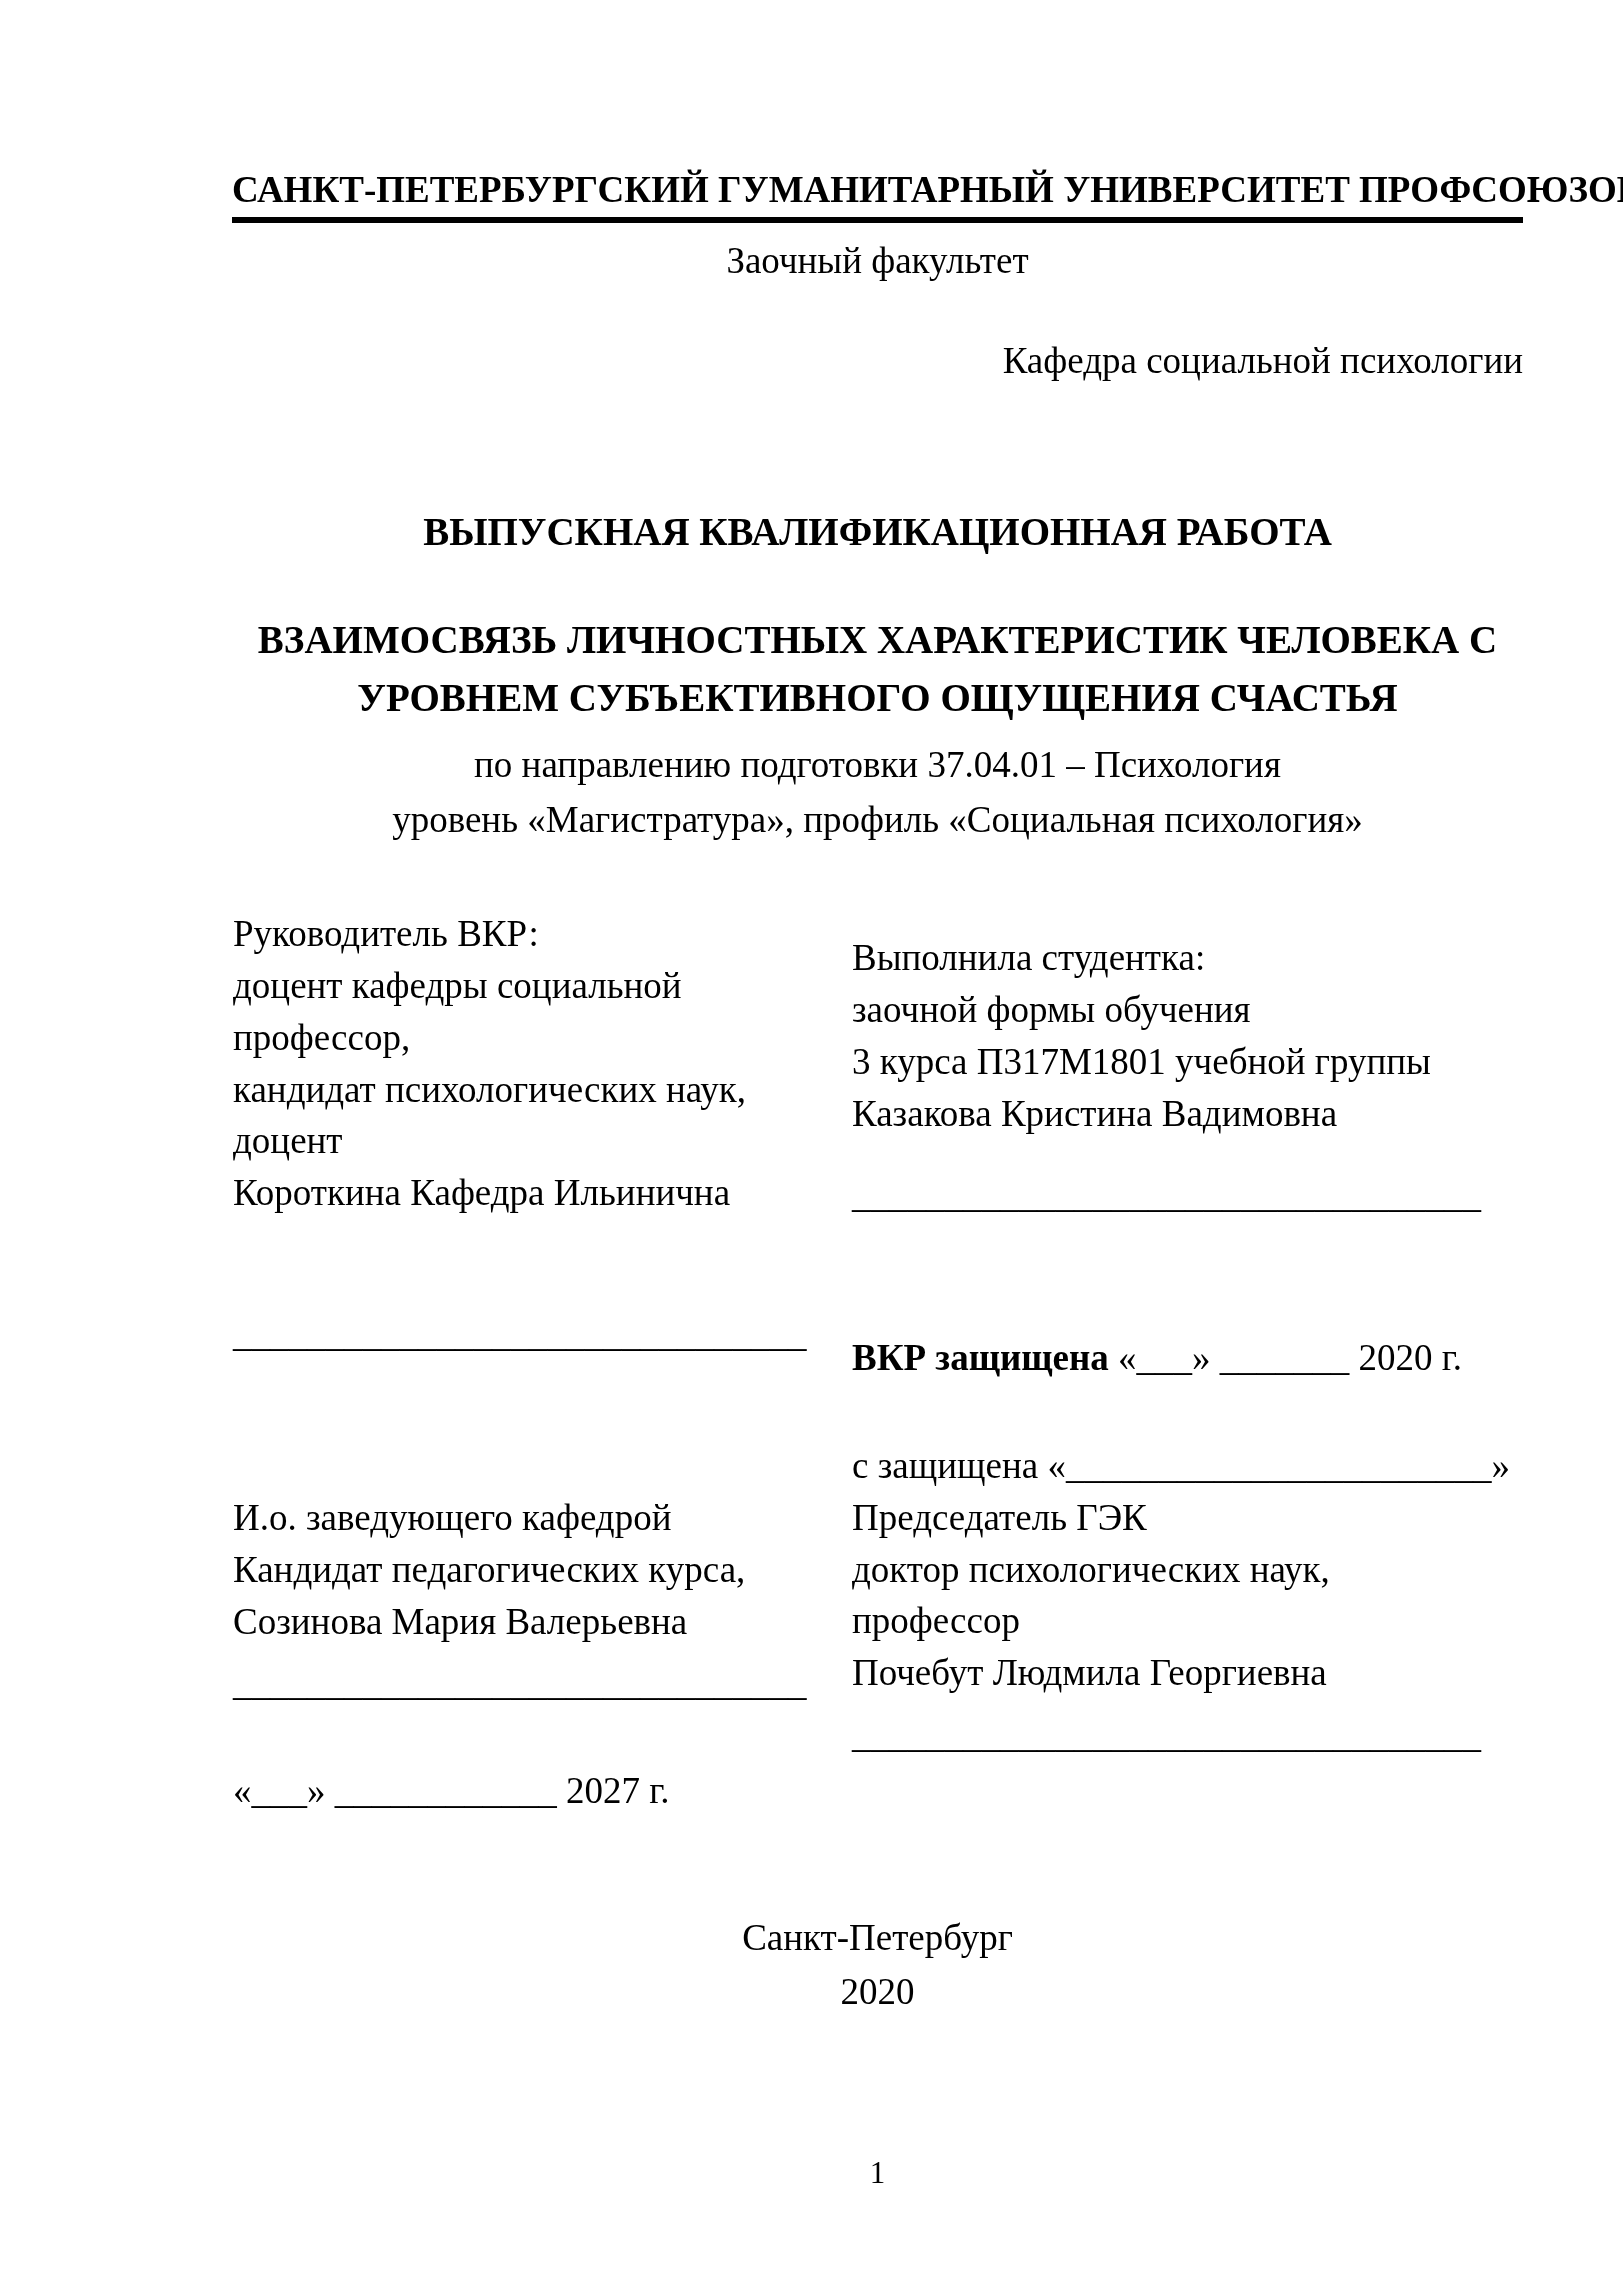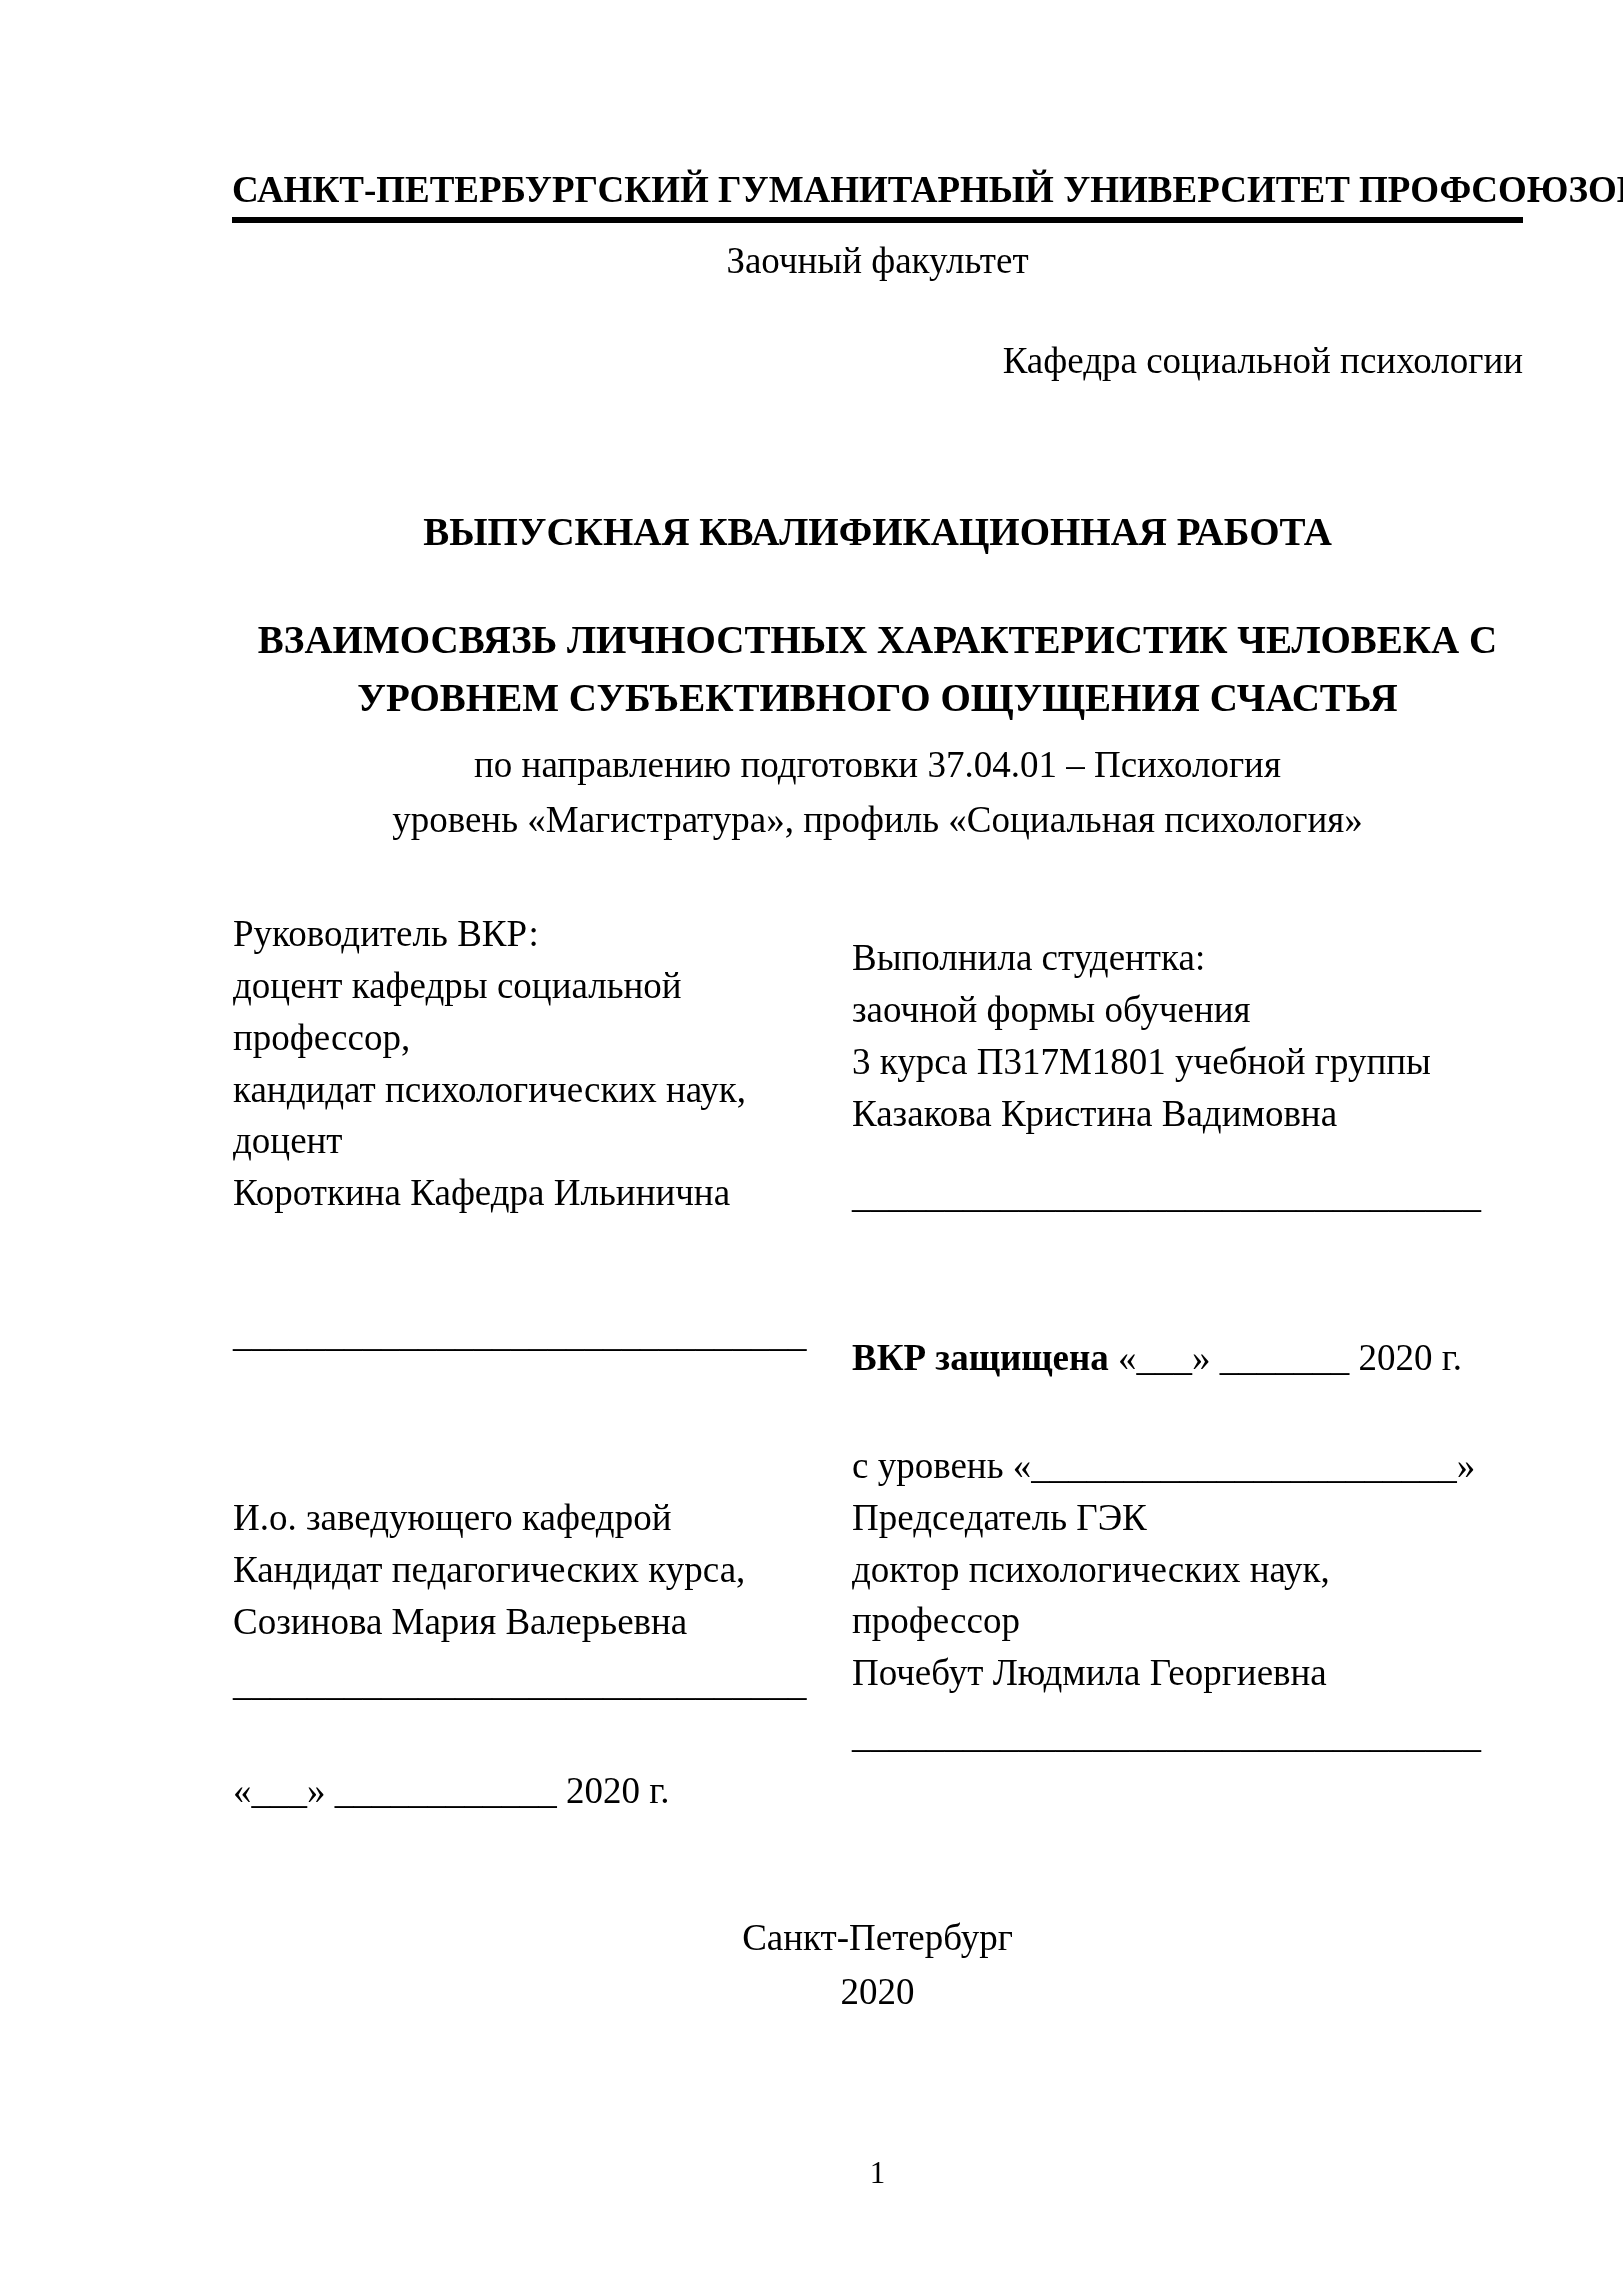--- a/index.html
+++ b/index.html
@@ -80,31 +80,31 @@
   <div class="line rcol" style="top:1013px">3 курса П317М1801 учебной группы</div>
   <div class="line rcol" style="top:1065px">Казакова Кристина Вадимовна</div>
   <div class="line rcol" style="top:1146px">__________________________________</div>
 
   <div class="line lcol" style="top:1309px">_______________________________</div>
   <div class="line rcol" style="top:1309px">
     <span class="bold">ВКР защищена</span>
     <span>«___» _______ 2020 г.</span>
   </div>
 
-  <div class="line rcol" style="top:1417px">с уровень «_______________________»</div>
+  <div class="line rcol" style="top:1417px">с защищена «_______________________»</div>
   <div class="line rcol" style="top:1469px">Председатель ГЭК</div>
   <div class="line rcol" style="top:1521px">доктор психологических наук,</div>
   <div class="line rcol" style="top:1572px">профессор</div>
   <div class="line rcol" style="top:1624px">Почебут Людмила Георгиевна</div>
   <div class="line rcol" style="top:1686px">__________________________________</div>
 
   <div class="line lcol" style="top:1493px">И.о. заведующего кафедрой</div>
   <div class="line lcol" style="top:1545px">Кандидат педагогических курса,</div>
   <div class="line lcol" style="top:1597px">Созинова Мария Валерьевна</div>
   <div class="line lcol" style="top:1658px">_______________________________</div>
-  <div class="line lcol" style="top:1766px">«___» ____________ 2020 г.</div>
+  <div class="line lcol" style="top:1766px">«___» ____________ 2027 г.</div>
 
   <div class="line center" style="top:1913px">Санкт-Петербург</div>
   <div class="line center" style="top:1967px">2020</div>
   <div class="pagenum" style="top:2155px">1</div>
 
 </div>
 
 
 </body></html>

